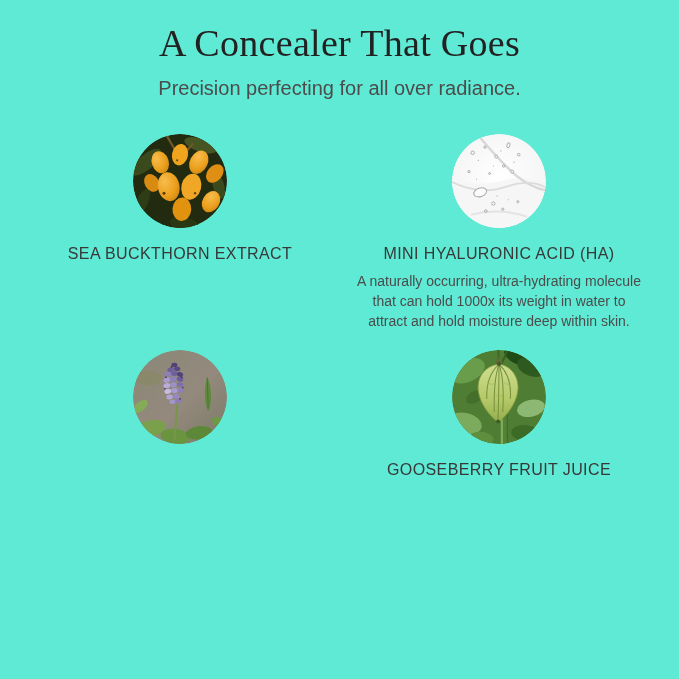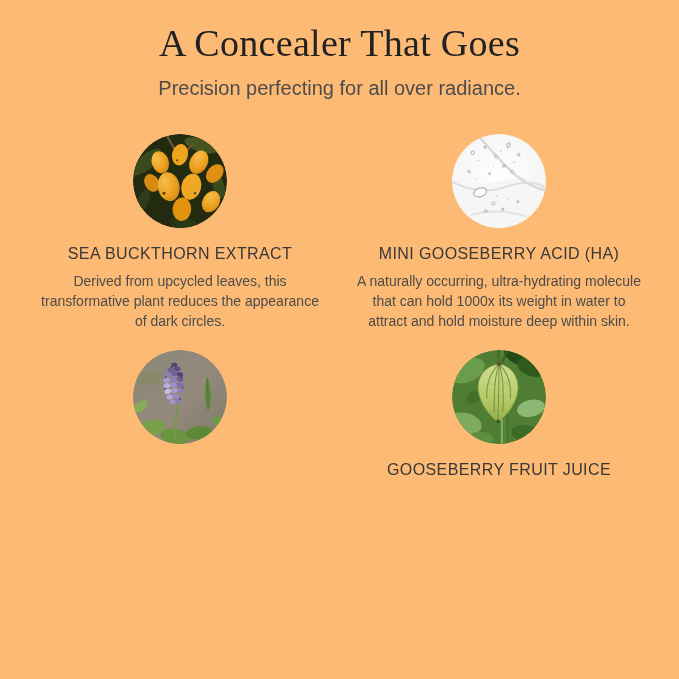--- a/index.html
+++ b/index.html
@@ -5,21 +5,21 @@
   * { box-sizing: border-box; }
   html, body { margin: 0; padding: 0; }
   body {
     width: 679px; height: 679px;
     background: #ffffff;
     font-family: "Liberation Sans", sans-serif;
   }
   .page {
     width: 679px; height: 679px;
     overflow: hidden;
-    background: #fdba74;
+    background: #5eead4;
   }
   .page-title {
     margin: 22px 10px 0;
     text-align: center;
     font-family: "Liberation Serif", serif;
     font-weight: 400;
     font-size: 38px;
     line-height: 1.14;
     color: #222222;
     letter-spacing: 0.3px;
@@ -107,21 +107,20 @@
             <ellipse cx="62" cy="56" rx="10.5" ry="14" fill="#f0a726" transform="rotate(14 62 56)"></ellipse>
             <ellipse cx="83" cy="72" rx="9" ry="12" fill="url(#sbBerry)" transform="rotate(30 83 72)"></ellipse>
             <ellipse cx="52" cy="80" rx="10" ry="12.5" fill="#e1920f" transform="rotate(4 52 80)"></ellipse>
             <circle cx="33" cy="63" r="1.6" fill="#5c3a12"></circle>
             <circle cx="66" cy="63" r="1.3" fill="#6b4715"></circle>
             <circle cx="47" cy="28" r="1.2" fill="#6b4715"></circle>
           </g>
         </svg>
       </div>
       <h3 class="ingredient-name">SEA BUCKTHORN EXTRACT</h3>
-      <p class="ingredient-desc">Derived from upcycled leaves, this transformative plant reduces the appearance of dark circles.</p>
     </div>
 
     <div class="card">
       <div class="photo">
         <svg viewBox="0 0 100 100" aria-hidden="true">
           <defs>
             <clipPath id="haClip">
                 <circle cx="50" cy="50" r="50"></circle>
               </clipPath>
             <radialGradient id="haBg" cx="0.5" cy="0.45" r="0.78">
@@ -157,21 +156,21 @@
                 <circle cx="52" cy="18" r="0.6"></circle>
               <circle cx="66" cy="30" r="0.7"></circle>
                 <circle cx="44" cy="34" r="0.6"></circle>
               <circle cx="26" cy="48" r="0.6"></circle>
                 <circle cx="48" cy="66" r="0.7"></circle>
               <circle cx="60" cy="70" r="0.6"></circle>
             </g>
           </g>
         </svg>
       </div>
-      <h3 class="ingredient-name">MINI GOOSEBERRY ACID (HA)</h3>
+      <h3 class="ingredient-name">MINI HYALURONIC ACID (HA)</h3>
       <p class="ingredient-desc">A naturally occurring, ultra-hydrating molecule that can hold 1000x its weight in water to attract and hold moisture deep within skin.</p>
     </div>
 
     <div class="card">
       <div class="photo">
         <svg viewBox="0 0 100 100" aria-hidden="true">
           <defs>
             <clipPath id="lrClip">
                 <circle cx="50" cy="50" r="50"></circle>
               </clipPath>

